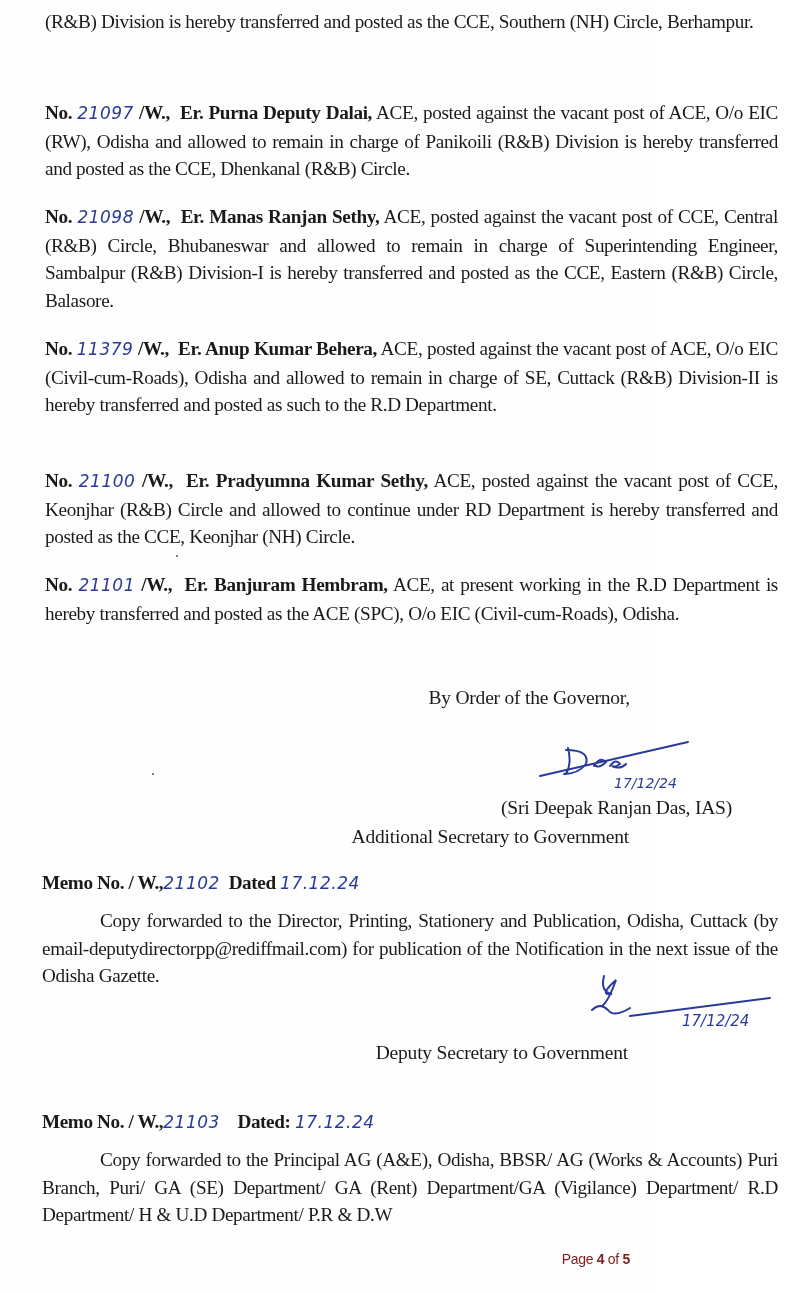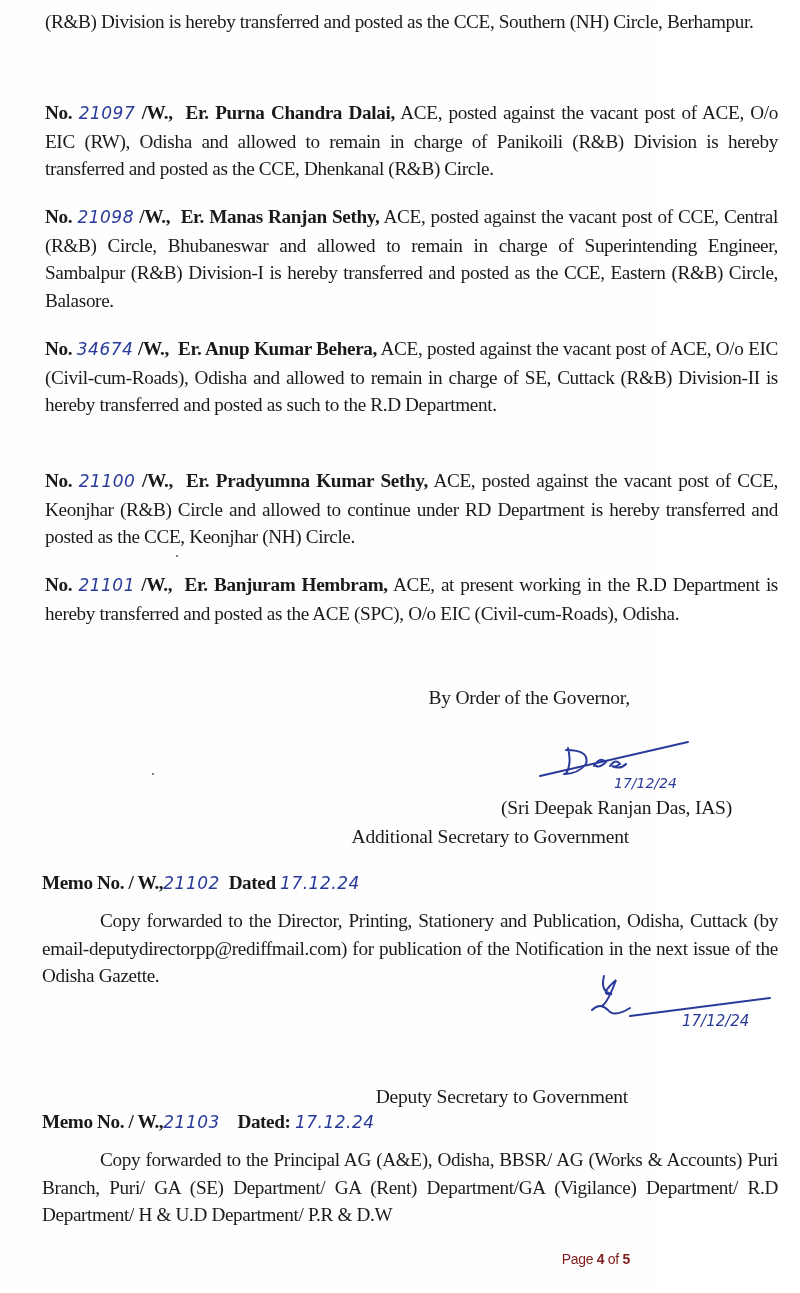--- a/index.html
+++ b/index.html
@@ -83,35 +83,35 @@
 <div class="page">
 
   <div class="para" style="top:8px;">
     <span>(R&amp;B) Division is hereby transferred and posted as the CCE, Southern (NH) Circle, Berhampur.</span>
   </div>
 
   <div class="para" style="top:99px;">
     <span class="b">No.</span>
     <span class="hw">21097</span>
     <span class="b">/W.,</span>&nbsp;
-    <span class="b">Er. Purna Chandra Dalai,</span>
+    <span class="b">Er. Purna Deputy Dalai,</span>
     <span>ACE, posted against the vacant post of ACE, O/o EIC (RW), Odisha and allowed to remain in charge of Panikoili (R&amp;B) Division is hereby transferred and posted as the CCE, Dhenkanal (R&amp;B) Circle.</span>
   </div>
 
   <div class="para" style="top:203px;">
     <span class="b">No.</span>
     <span class="hw">21098</span>
     <span class="b">/W.,</span>&nbsp;
     <span class="b">Er. Manas Ranjan Sethy,</span>
     <span>ACE, posted against the vacant post of CCE, Central (R&amp;B) Circle, Bhubaneswar and allowed to remain in charge of Superintending Engineer, Sambalpur (R&amp;B) Division-I is hereby transferred and posted as the CCE, Eastern (R&amp;B) Circle, Balasore.</span>
   </div>
 
   <div class="para" style="top:335px;">
     <span class="b">No.</span>
-    <span class="hw">34674</span>
+    <span class="hw">11379</span>
     <span class="b">/W.,</span>&nbsp;
     <span class="b">Er. Anup Kumar Behera,</span>
     <span>ACE, posted against the vacant post of ACE, O/o EIC (Civil-cum-Roads), Odisha and allowed to remain in charge of SE, Cuttack (R&amp;B) Division-II is hereby transferred and posted as such to the R.D Department.</span>
   </div>
 
   <div class="para" style="top:467px;">
     <span class="b">No.</span>
     <span class="hw">21100</span>
     <span class="b">/W.,</span>&nbsp;
     <span class="b">Er. Pradyumna Kumar Sethy,</span>
@@ -159,21 +159,21 @@
     <svg width="190" height="70">
       <g fill="none" stroke="#2a3a9a" stroke-width="2" stroke-linecap="round">
         <path d="M14 4 Q10 20 22 22 Q8 24 26 8 Q18 30 12 34"></path>
         <path d="M2 38 Q10 30 18 38 Q24 46 40 36"></path>
         <path d="M40 44 L180 26"></path>
       </g>
       <text x="92" y="54" font-family="DejaVu Sans, sans-serif" font-size="15" fill="#2a3a9a" font-style="italic">17/12/24</text>
     </svg>
   </div>
 
-  <div class="right-line" style="right:28px; top:1039px;margin-top:44px;">Deputy Secretary to Government</div>
+  <div class="right-line" style="right:28px; top:1039px;">Deputy Secretary to Government</div>
 
   <div class="memo-head" style="top:1111px;">
     <span>Memo No. / W.,</span><span class="hw">21103</span>
     &nbsp;&nbsp;&nbsp;<span>Dated:</span>
     <span class="hw">17.12.24</span>
   </div>
 
   <div class="para indent" style="top:1146px; left:42px; width:736px;">Copy forwarded to the Principal AG (A&amp;E), Odisha, BBSR/ AG (Works &amp; Accounts) Puri Branch, Puri/ GA (SE) Department/ GA (Rent) Department/GA (Vigilance) Department/ R.D Department/ H &amp; U.D Department/ P.R &amp; D.W</div>
 
   <div class="footer">

